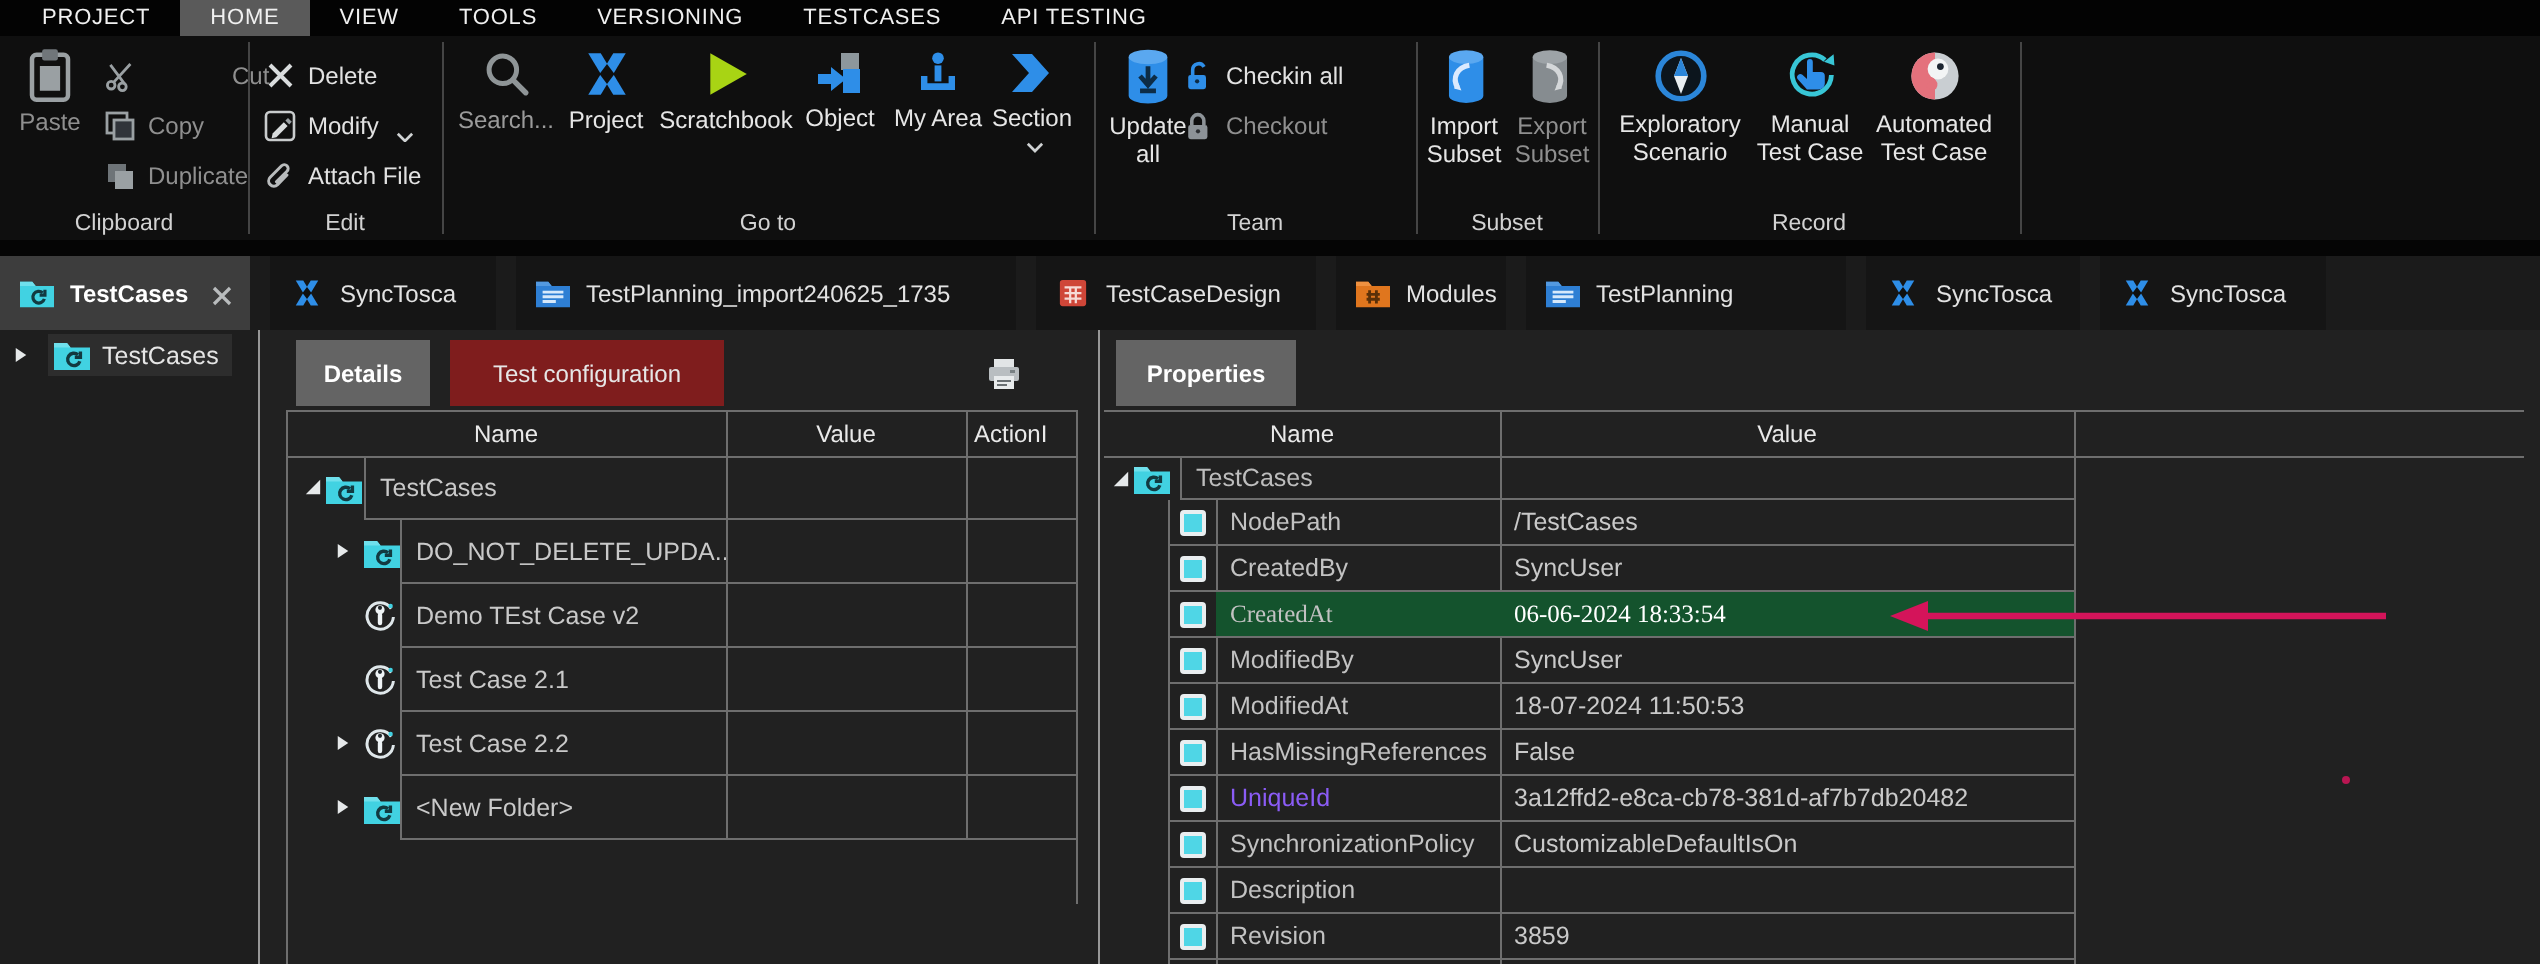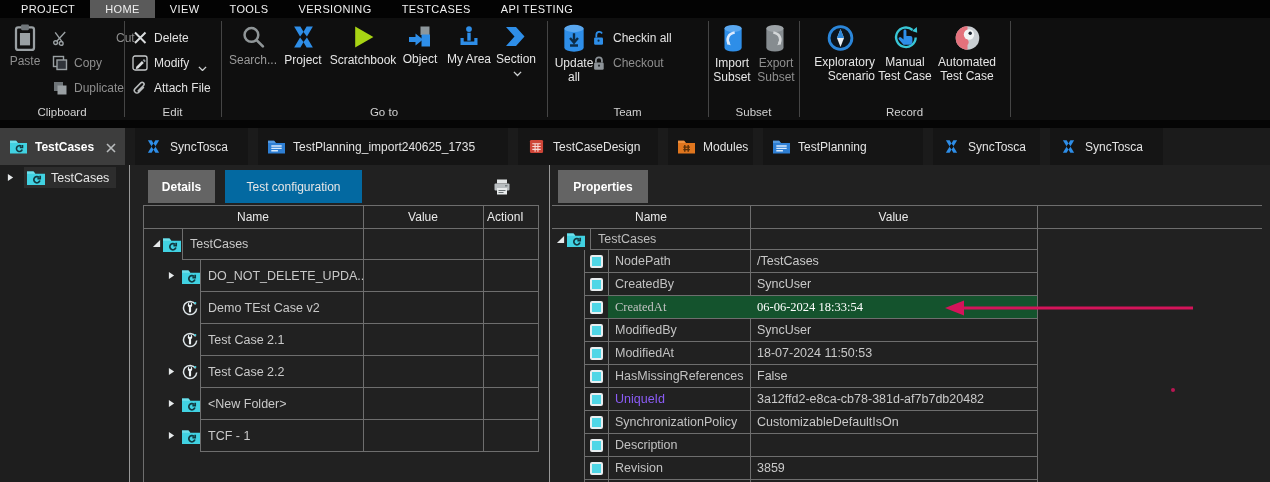--- a/index.html
+++ b/index.html
@@ -41,21 +41,21 @@
 
   
   .main{position:absolute;left:0;top:165px;width:1270px;height:317px;background:#212121;}
   .sidebar{position:absolute;left:0;top:0;width:129px;height:317px;background:#1e1e1e;}
   .side-item-bg{position:absolute;left:24px;top:2px;width:92px;height:21px;background:#2d2d2d;}
   .side-item{position:absolute;left:0;top:2px;height:21px;display:flex;align-items:center;color:#e5e5e5;font-size:12.5px;}
   .vline,.hline{position:absolute;background:#6e6e6e;}
   .splitter{position:absolute;top:0;width:1px;height:317px;background:#989898;}
 
   .ptab{position:absolute;top:5px;height:33px;display:flex;align-items:center;justify-content:center;
-        background:#0369a1;color:#e6e6e6;font-size:12px;}
+        background:#7f1d1d;color:#e6e6e6;font-size:12px;}
   .ptab.active{background:#646464;color:#fff;font-weight:bold;}
   .hdr-label{position:absolute;top:40px;height:23px;display:flex;align-items:center;justify-content:center;
              color:#e9e9e9;font-size:12px;overflow:hidden;}
   .hdr-label.left{justify-content:flex-start;padding-left:4px;}
 
   .grid-row{position:absolute;}
   .cell{position:absolute;box-sizing:border-box;border-bottom:1px solid #6e6e6e;border-right:1px solid #6e6e6e;
         display:flex;align-items:center;padding:0 7px;color:#c9c9c9;font-size:12.5px;height:100%;
         white-space:nowrap;overflow:hidden;}
   .cell.first{border-left:1px solid #6e6e6e;}
@@ -279,21 +279,21 @@
               <ellipse cx="11" cy="4.2" rx="8" ry="3.2" fill="#9da3a7"></ellipse>
               <path d="M9.5 8 C15.5 9 17.5 14 15 18.5" fill="none" stroke="#d4d7d9" stroke-width="2.4"></path>
               <path d="M13.2 19.8 l3.4-1 -1.2-4.2 z" fill="#d4d7d9"></path>
             </svg>
           </span>
           <div>Export Subset</div>
         </div>
         <div class="grp-label">Subset</div>
       </div>
       <div class="grp" style="left: 799px; width: 211px;">
-        <div class="rb-big" style="left: 6px; width: 70px; text-align: right;">
+        <div class="rb-big" style="left: 6px; width: 70px;">
           <span class="icon" style="width: 27px; height: 28px;">
             <svg viewBox="0 0 27 27">
               <circle cx="13.5" cy="13.5" r="11.4" fill="#0c151d" stroke="#2b86d9" stroke-width="2.8"></circle>
               <path d="M13.5 4.5 L17 13.5 L13.5 22.5 L10 13.5 Z" fill="#e8eef2"></path>
               <path d="M13.5 4.5 L17 13.5 H10 Z" fill="#2b86d9"></path>
             </svg>
           </span>
           <div>Exploratory Scenario</div>
         </div>
         <div class="rb-big" style="left: 78px; width: 56px;">
@@ -547,38 +547,20 @@
             <path d="M0 1.5 h6.5 l1.8 2.3 H18 V15 H0 Z" fill="#41d2e2"></path>
             <path d="M0 1.5 h6.5 l1.8 2.3 H0 Z" fill="#6fe0ec"></path>
             <path d="M12 7.4 a3.1 3.1 0 1 0 .9 3.2" fill="none" stroke="#123a41" stroke-width="1.7"></path>
             <path d="M13.2 5.8 v2.8 h-2.8" fill="none" stroke="#123a41" stroke-width="1.7"></path>
           </svg>
         </span>
         <div class="cell first" style="left: 70px; width: 164px;">&lt;New Folder&gt;</div>
         <div class="cell" style="left: 233px; width: 121px;"></div>
         <div class="cell" style="left: 353px; width: 56px;"></div>
       </div>
-      <div class="grid-row" style="left: 130px; top: 255px; width: 420px; height: 32px;">
-        <span class="expander icon" style="left: 38px; top: 11px; width: 7px; height: 9px;">
-          <svg viewBox="0 0 8 10">
-            <path d="M1 1 L7 5 L1 9 Z" fill="#e6e9ea"></path>
-          </svg>
-        </span>
-        <span class="icon row-icon" style="width: 18px; height: 15px; left: 52px; top: 9px;">
-          <svg viewBox="0 0 18 15">
-            <path d="M0 1.5 h6.5 l1.8 2.3 H18 V15 H0 Z" fill="#41d2e2"></path>
-            <path d="M0 1.5 h6.5 l1.8 2.3 H0 Z" fill="#6fe0ec"></path>
-            <path d="M12 7.4 a3.1 3.1 0 1 0 .9 3.2" fill="none" stroke="#123a41" stroke-width="1.7"></path>
-            <path d="M13.2 5.8 v2.8 h-2.8" fill="none" stroke="#123a41" stroke-width="1.7"></path>
-          </svg>
-        </span>
-        <div class="cell first" style="left: 70px; width: 164px;">TCF - 1</div>
-        <div class="cell" style="left: 233px; width: 121px;"></div>
-        <div class="cell" style="left: 353px; width: 56px;"></div>
-      </div>
       <div class="ptab active" style="left: 558px; width: 90px;">Properties</div>
       <div class="hline" style="left: 552px; top: 40px; width: 710px; height: 1px;"></div>
       <div class="hline" style="left: 552px; top: 63px; width: 710px; height: 1px;"></div>
       <div class="vline" style="left: 750px; top: 40px; width: 1px; height: 23px;"></div>
       <div class="vline" style="left: 1037px; top: 40px; width: 1px; height: 277px;"></div>
       <div class="hdr-label" style="left: 552px; width: 198px;">Name</div>
       <div class="hdr-label" style="left: 750px; width: 287px;">Value</div>
       <div class="grid-row" style="left: 552px; top: 63px; width: 490px; height: 22px;">
         <span class="expander icon" style="left: 4px; top: 7px; width: 9px; height: 9px;">
           <svg viewBox="0 0 10 10">

